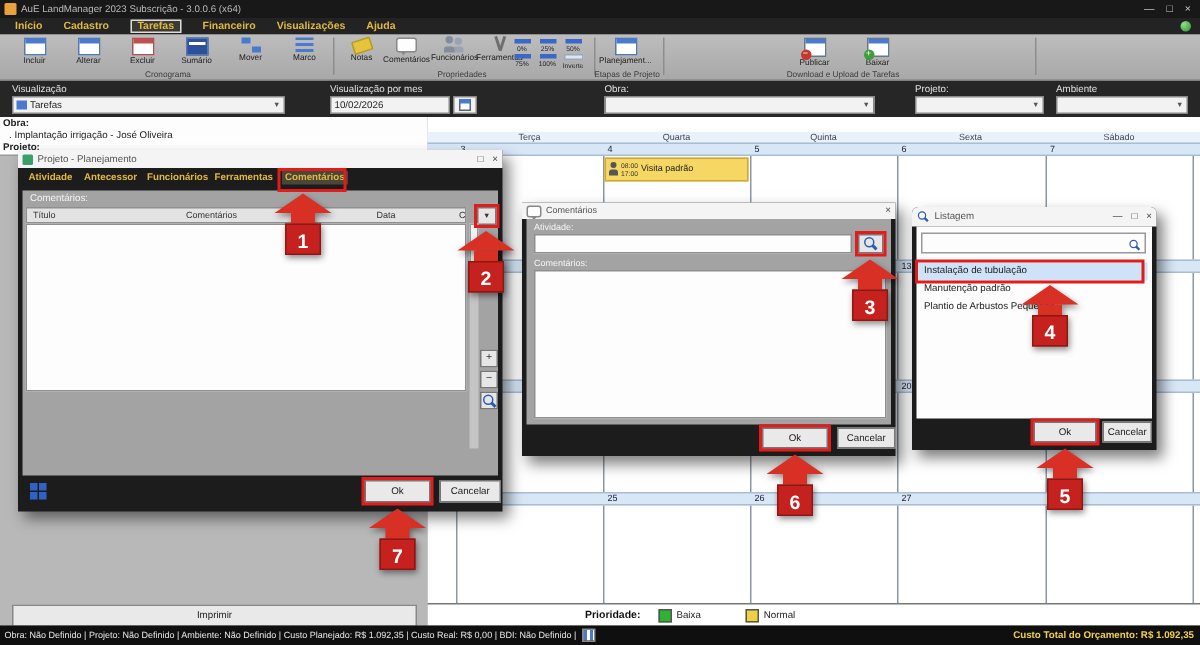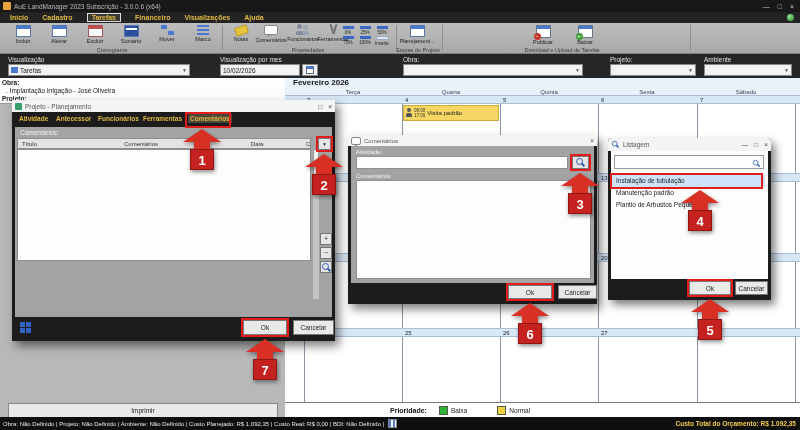--- a/index.html
+++ b/index.html
@@ -266,21 +266,20 @@
   <div class="abs leftpanel">
     <div class="infobox">
       <b>Obra:</b><br>
       <span style="padding-left:4px;">. Implantação irrigação - José Oliveira</span><br>
       <b>Projeto:</b>
     </div>
     <div class="impbtn">Imprimir</div>
   </div>
 
   <div class="abs calendar">
-    <div class="monthhdr">Fevereiro 2026</div>
     <div class="dayrow">
       <span class="dayname" style="left:19px;">Terça</span>
       <span class="dayname" style="left:117px;">Quarta</span>
       <span class="dayname" style="left:215px;">Quinta</span>
       <span class="dayname" style="left:313px;">Sexta</span>
       <span class="dayname" style="left:412px;">Sábado</span>
     </div>
     <div class="vline" style="left:19px;"></div>
     <div class="vline" style="left:117px;"></div>
     <div class="vline" style="left:215px;"></div>

